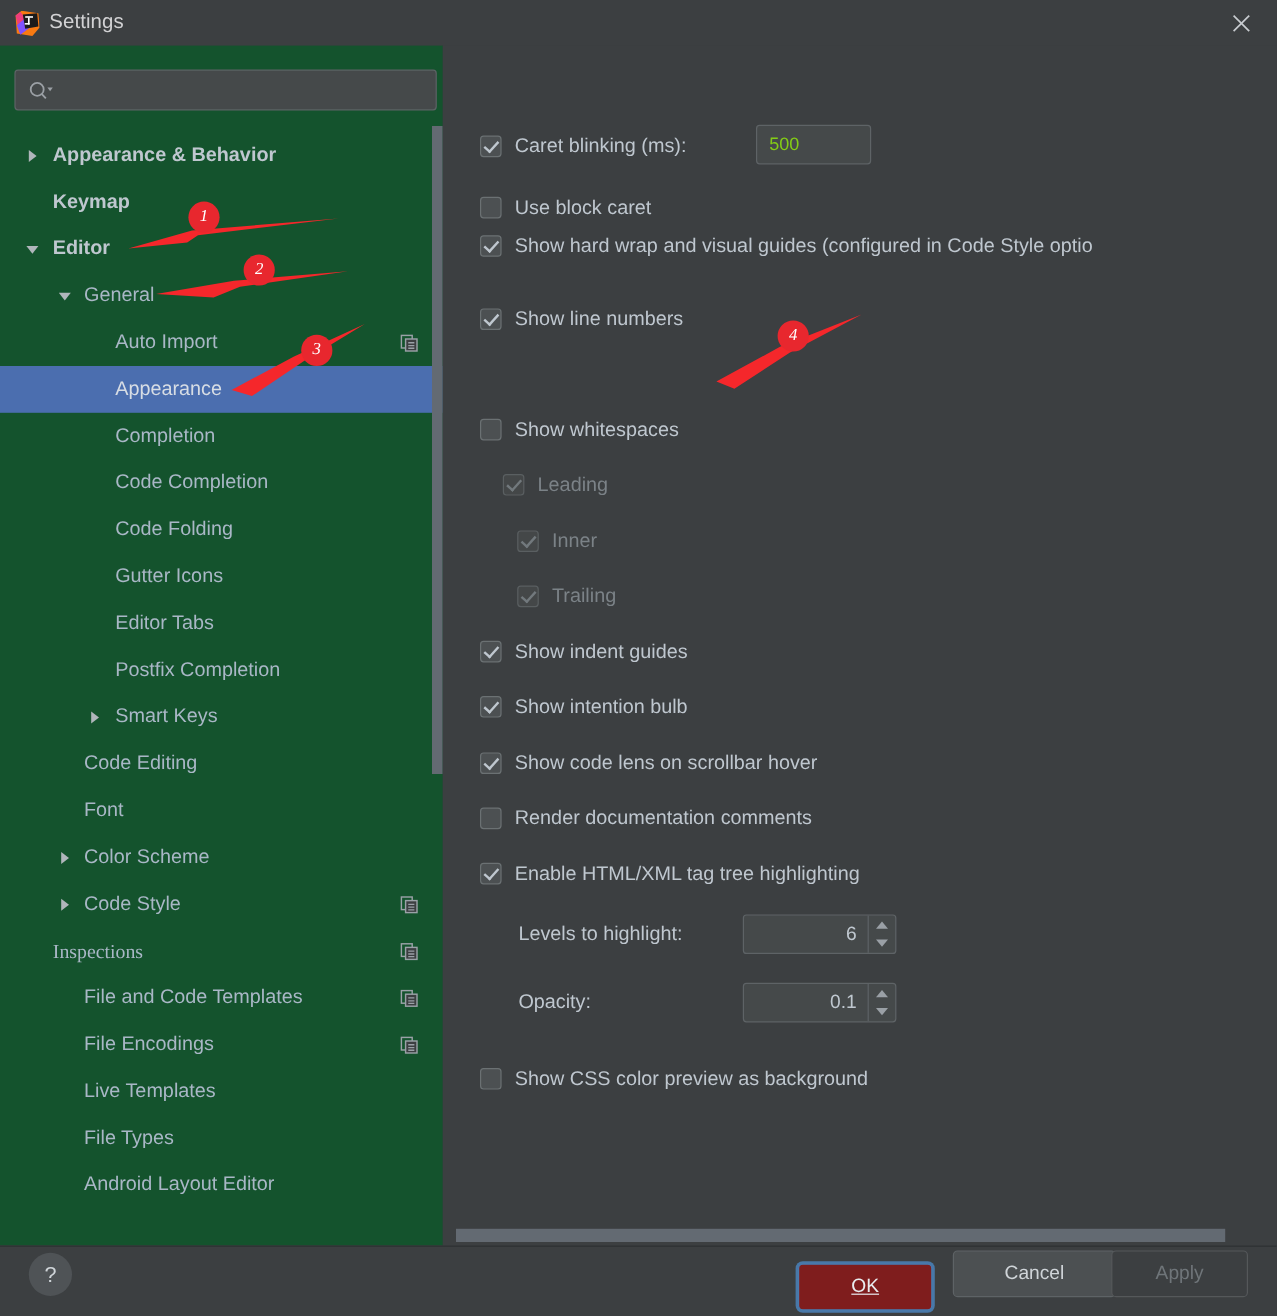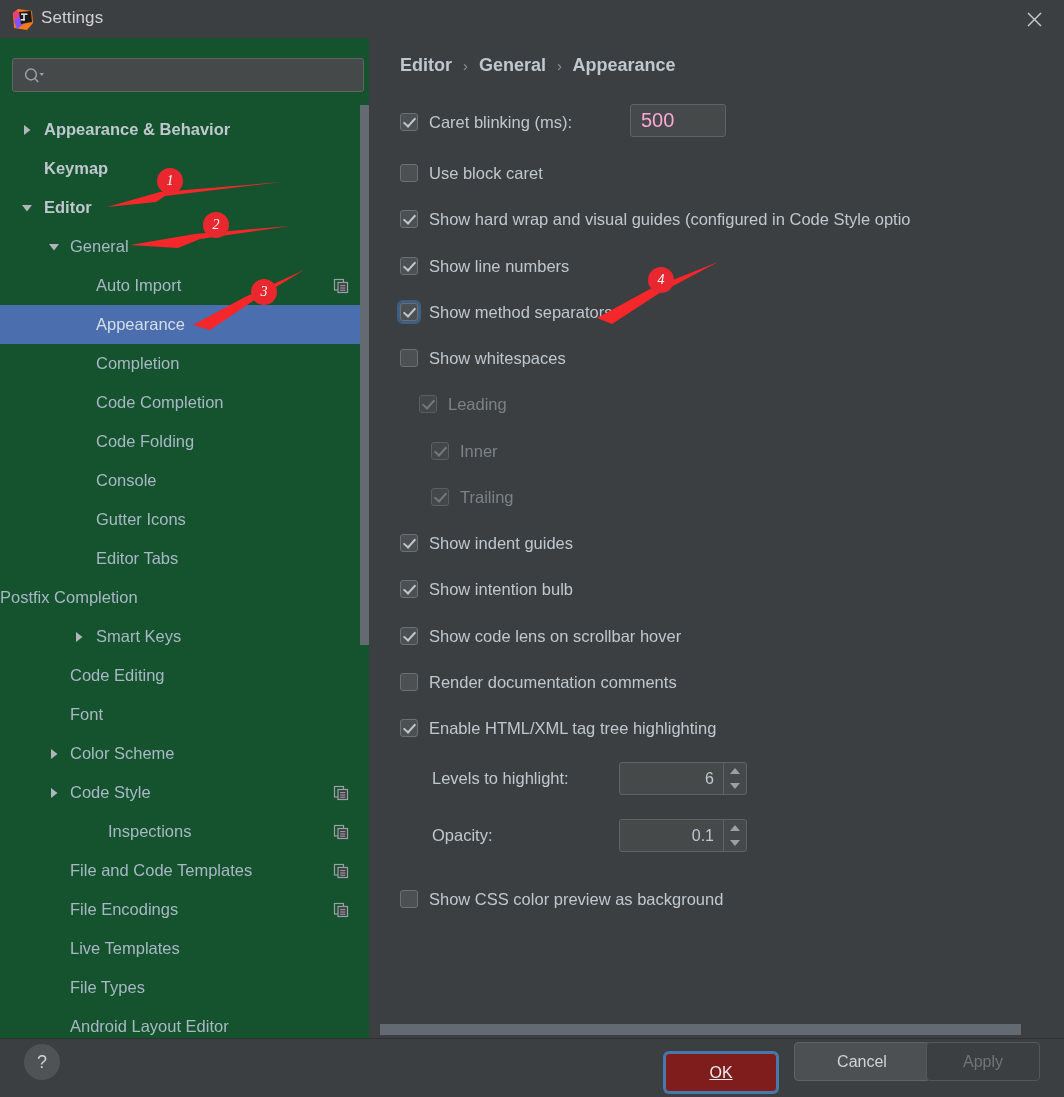--- a/index.html
+++ b/index.html
@@ -192,21 +192,21 @@
     box-shadow: 0 0 0 1px #3d6185;
   }
 
   
   .tfield {
     height: 33px;
     background: #45494a;
     border: 1px solid #5e6366;
     border-radius: 3px;
     display: flex; align-items: center;
-    color: #f9a8d4; font-size: 20px;
+    color: #84cc16; font-size: 15px;
     padding: 0 10px;
     cursor: text;
   }
 
   
   .spinner {
     height: 33px;
     background: #45494a;
     border: 1px solid #5e6366;
     border-radius: 3px;
@@ -412,30 +412,27 @@
           <div class="tree-row">
             <span class="tlabel" style="margin-left: 96px;">Completion</span>
           </div>
           <div class="tree-row">
             <span class="tlabel" style="margin-left: 96px;">Code Completion</span>
           </div>
           <div class="tree-row">
             <span class="tlabel" style="margin-left: 96px;">Code Folding</span>
           </div>
           <div class="tree-row">
-            <span class="tlabel" style="margin-left: 96px;">Console</span>
-          </div>
-          <div class="tree-row">
             <span class="tlabel" style="margin-left: 96px;">Gutter Icons</span>
           </div>
           <div class="tree-row">
             <span class="tlabel" style="margin-left: 96px;">Editor Tabs</span>
           </div>
           <div class="tree-row">
-            <span class="tlabel" style="">Postfix Completion</span>
+            <span class="tlabel" style="margin-left: 96px;">Postfix Completion</span>
           </div>
           <div class="tree-row">
             <span class="twisty" style="left: 72px;">
               <svg width="12" height="12" viewBox="0 0 12 12">
                 <polygon points="3,1 9.5,6 3,11" fill="#b0b6bb"></polygon>
               </svg>
             </span>
             <span class="tlabel" style="margin-left: 96px;">Smart Keys</span>
           </div>
           <div class="tree-row">
@@ -461,21 +458,21 @@
             <span class="tlabel" style="margin-left: 70px;">Code Style</span>
             <span class="copy-icon"><svg width="16" height="16" viewBox="0 0 16 16">
                 <rect x="1.5" y="1.5" width="9" height="10.5" fill="none" stroke="#9aa1a7" stroke-width="1.2"></rect>
                 <rect x="5" y="4.5" width="9.5" height="10" fill="#3c3f41" stroke="#9aa1a7" stroke-width="1.2"></rect>
                 <line x1="7.2" y1="7.6" x2="12.3" y2="7.6" stroke="#9aa1a7" stroke-width="1.1"></line>
                 <line x1="7.2" y1="10" x2="12.3" y2="10" stroke="#9aa1a7" stroke-width="1.1"></line>
                 <line x1="7.2" y1="12.2" x2="12.3" y2="12.2" stroke="#9aa1a7" stroke-width="1.1"></line>
               </svg></span>
           </div>
           <div class="tree-row">
-            <span class="tlabel" style="margin-left: 108px;">Inspections</span>
+            <span class="tlabel" style="margin-left: 44px; font-family: Liberation Serif, serif;">Inspections</span>
             <span class="copy-icon"><svg width="16" height="16" viewBox="0 0 16 16">
                 <rect x="1.5" y="1.5" width="9" height="10.5" fill="none" stroke="#9aa1a7" stroke-width="1.2"></rect>
                 <rect x="5" y="4.5" width="9.5" height="10" fill="#3c3f41" stroke="#9aa1a7" stroke-width="1.2"></rect>
                 <line x1="7.2" y1="7.6" x2="12.3" y2="7.6" stroke="#9aa1a7" stroke-width="1.1"></line>
                 <line x1="7.2" y1="10" x2="12.3" y2="10" stroke="#9aa1a7" stroke-width="1.1"></line>
                 <line x1="7.2" y1="12.2" x2="12.3" y2="12.2" stroke="#9aa1a7" stroke-width="1.1"></line>
               </svg></span>
           </div>
           <div class="tree-row">
             <span class="tlabel" style="margin-left: 70px;">File and Code Templates</span>
@@ -510,55 +507,44 @@
 
       <div id="left-scrollbar">
         <div id="left-scroll-thumb"></div>
       </div>
     </div>
 
     <div id="v-divider"></div>
 
     <div id="right-panel">
 
-      <div id="breadcrumb">
-        <span>Editor</span>
-        <span class="sep">›</span>
-        <span>General</span>
-        <span class="sep">›</span>
-        <span>Appearance</span>
-      </div>
 
       <div class="opt-row" style="top:72px">
         <div class="cb checked"></div>
         <div class="opt-label">Caret blinking (ms):</div>
       </div>
       <div class="tfield" style="position:absolute;left:255px;top:66px;width:96px;">
         <span>500</span>
       </div>
 
       <div class="opt-row" style="top:123px">
         <div class="cb"></div>
         <div class="opt-label">Use block caret</div>
       </div>
 
-      <div class="opt-row" style="top:169px">
+      <div class="opt-row" style="top:155px">
         <div class="cb checked"></div>
         <div class="opt-label">Show hard wrap and visual guides (configured in Code Style optio</div>
       </div>
 
       <div class="opt-row" style="top:216px">
         <div class="cb checked"></div>
         <div class="opt-label">Show line numbers</div>
       </div>
 
-      <div class="opt-row" style="top:262px">
-        <div class="cb checked focused"></div>
-        <div class="opt-label">Show method separators</div>
-      </div>
 
       <div class="opt-row" style="top:308px">
         <div class="cb"></div>
         <div class="opt-label">Show whitespaces</div>
       </div>
 
       <div class="opt-row disabled" style="top:354px;left:44px">
         <div class="cb dim checked"></div>
         <div class="opt-label">Leading</div>
       </div>

